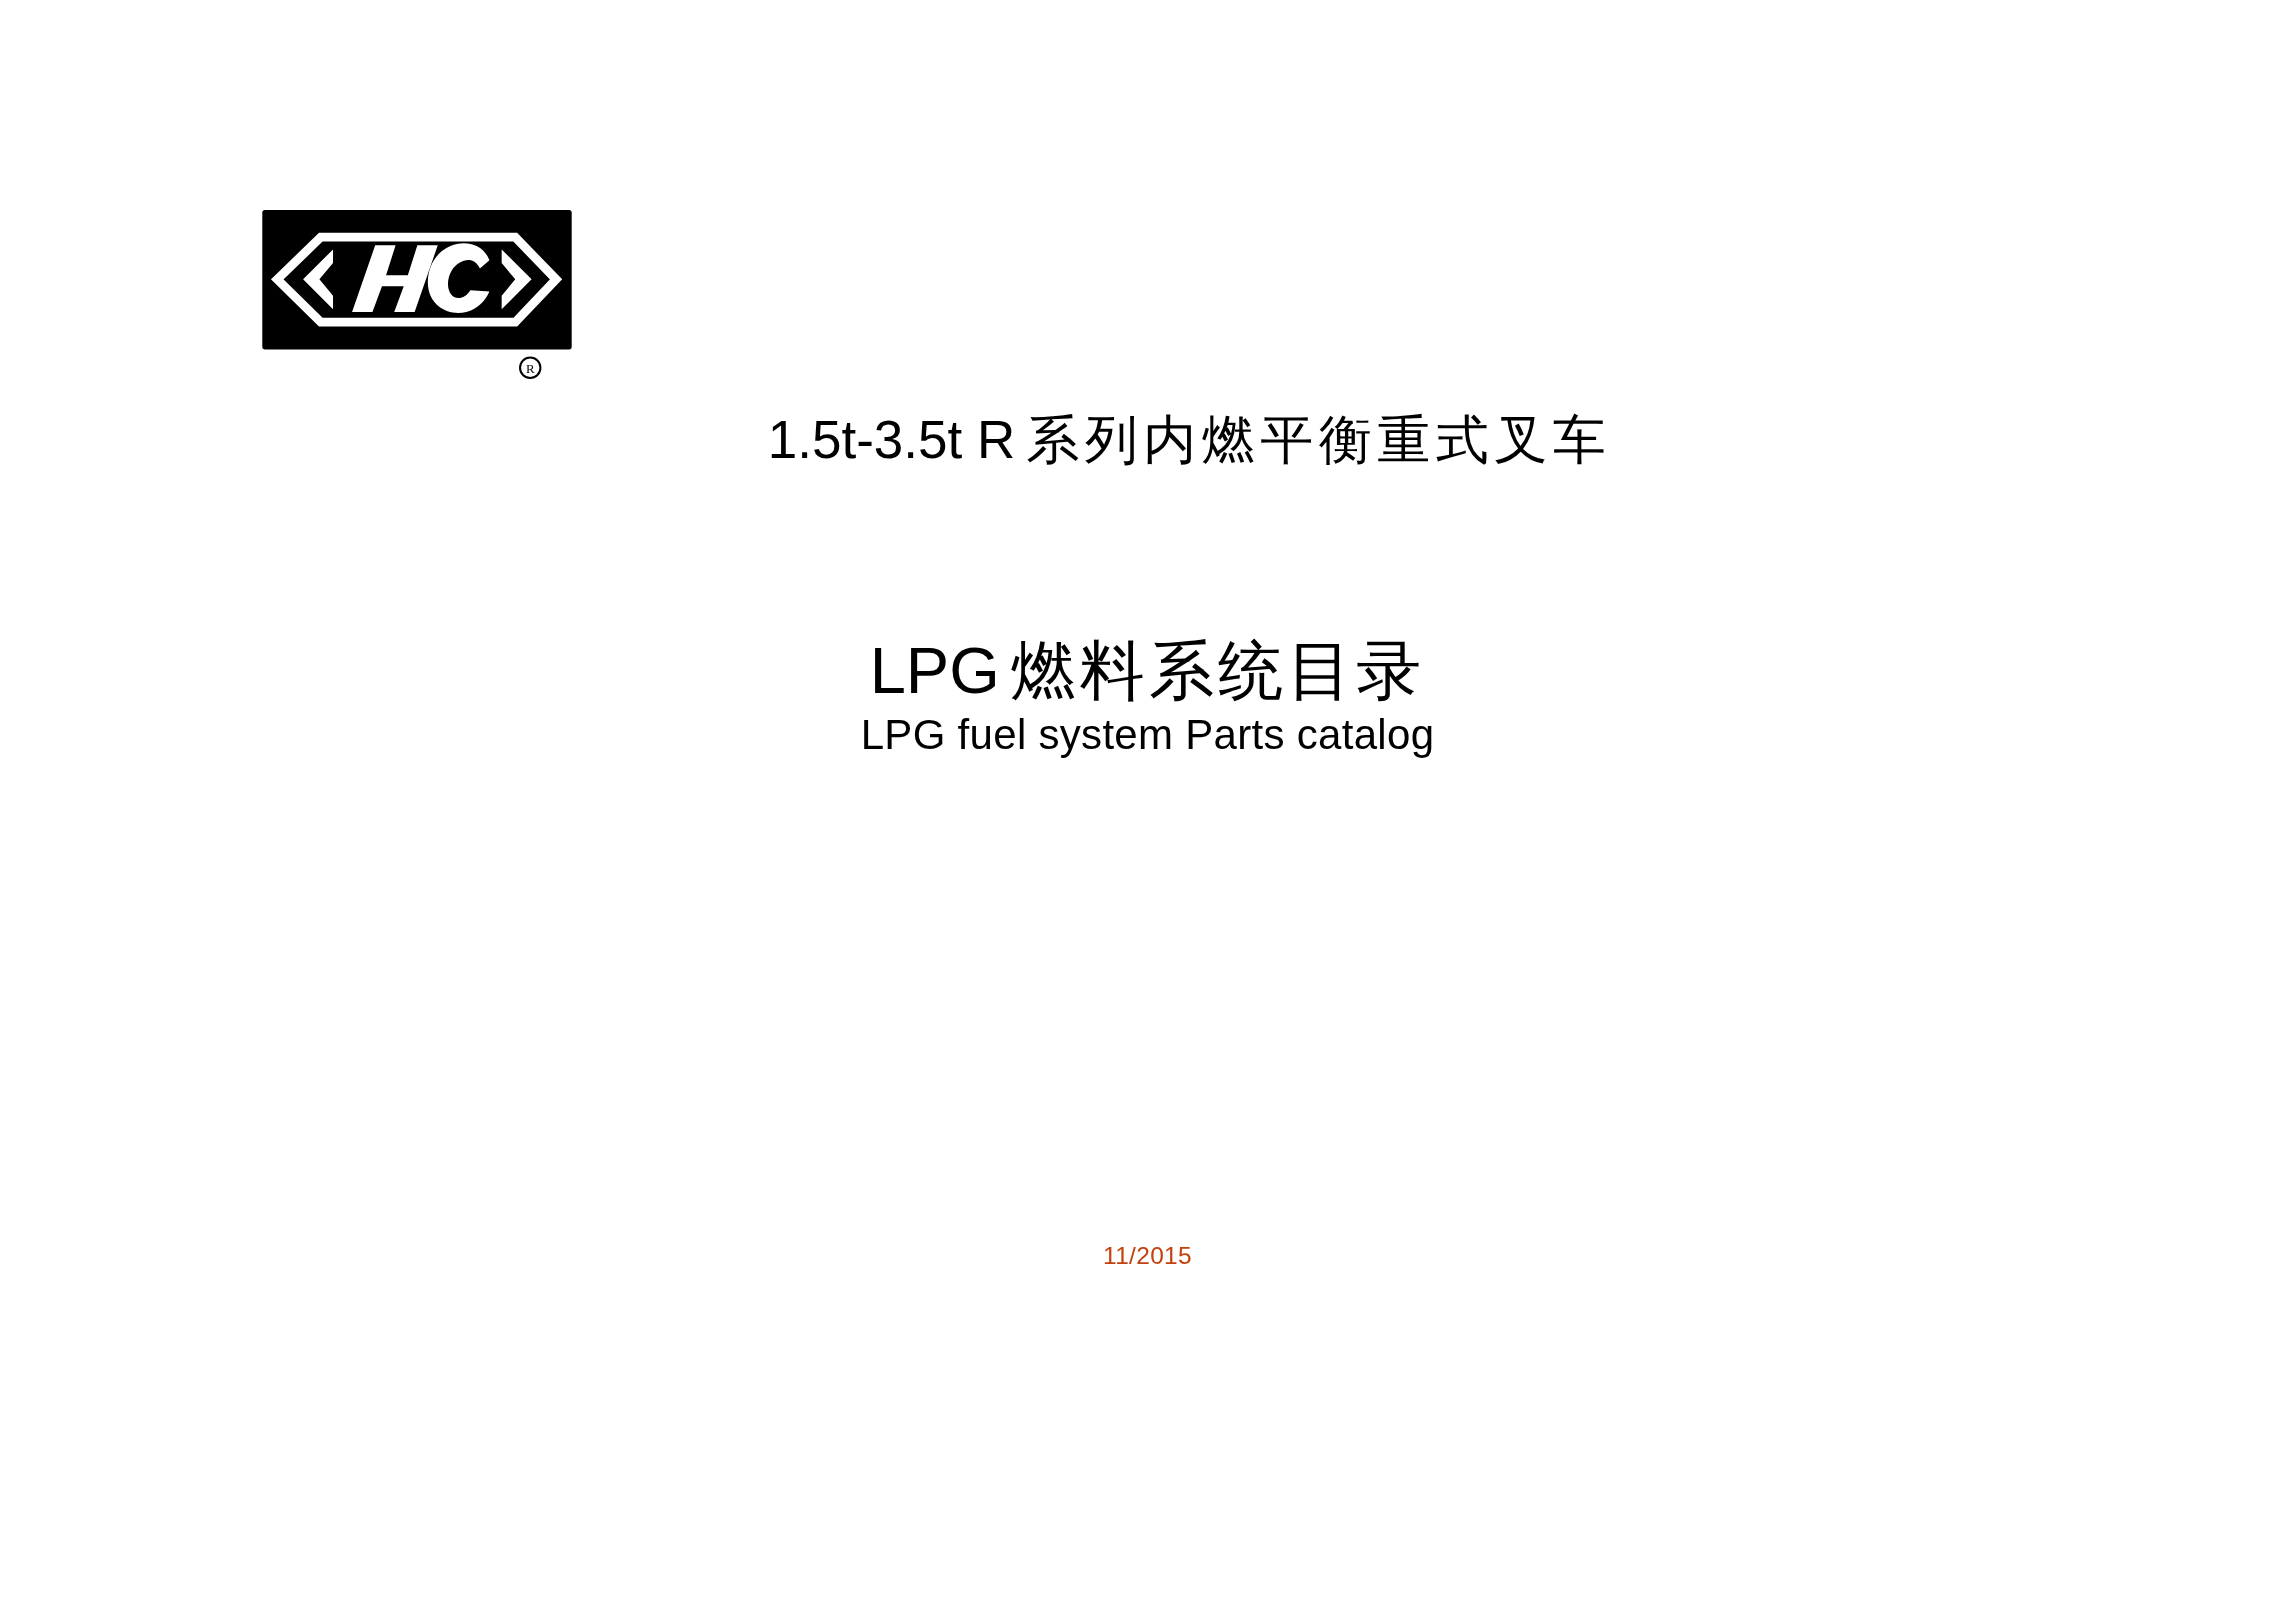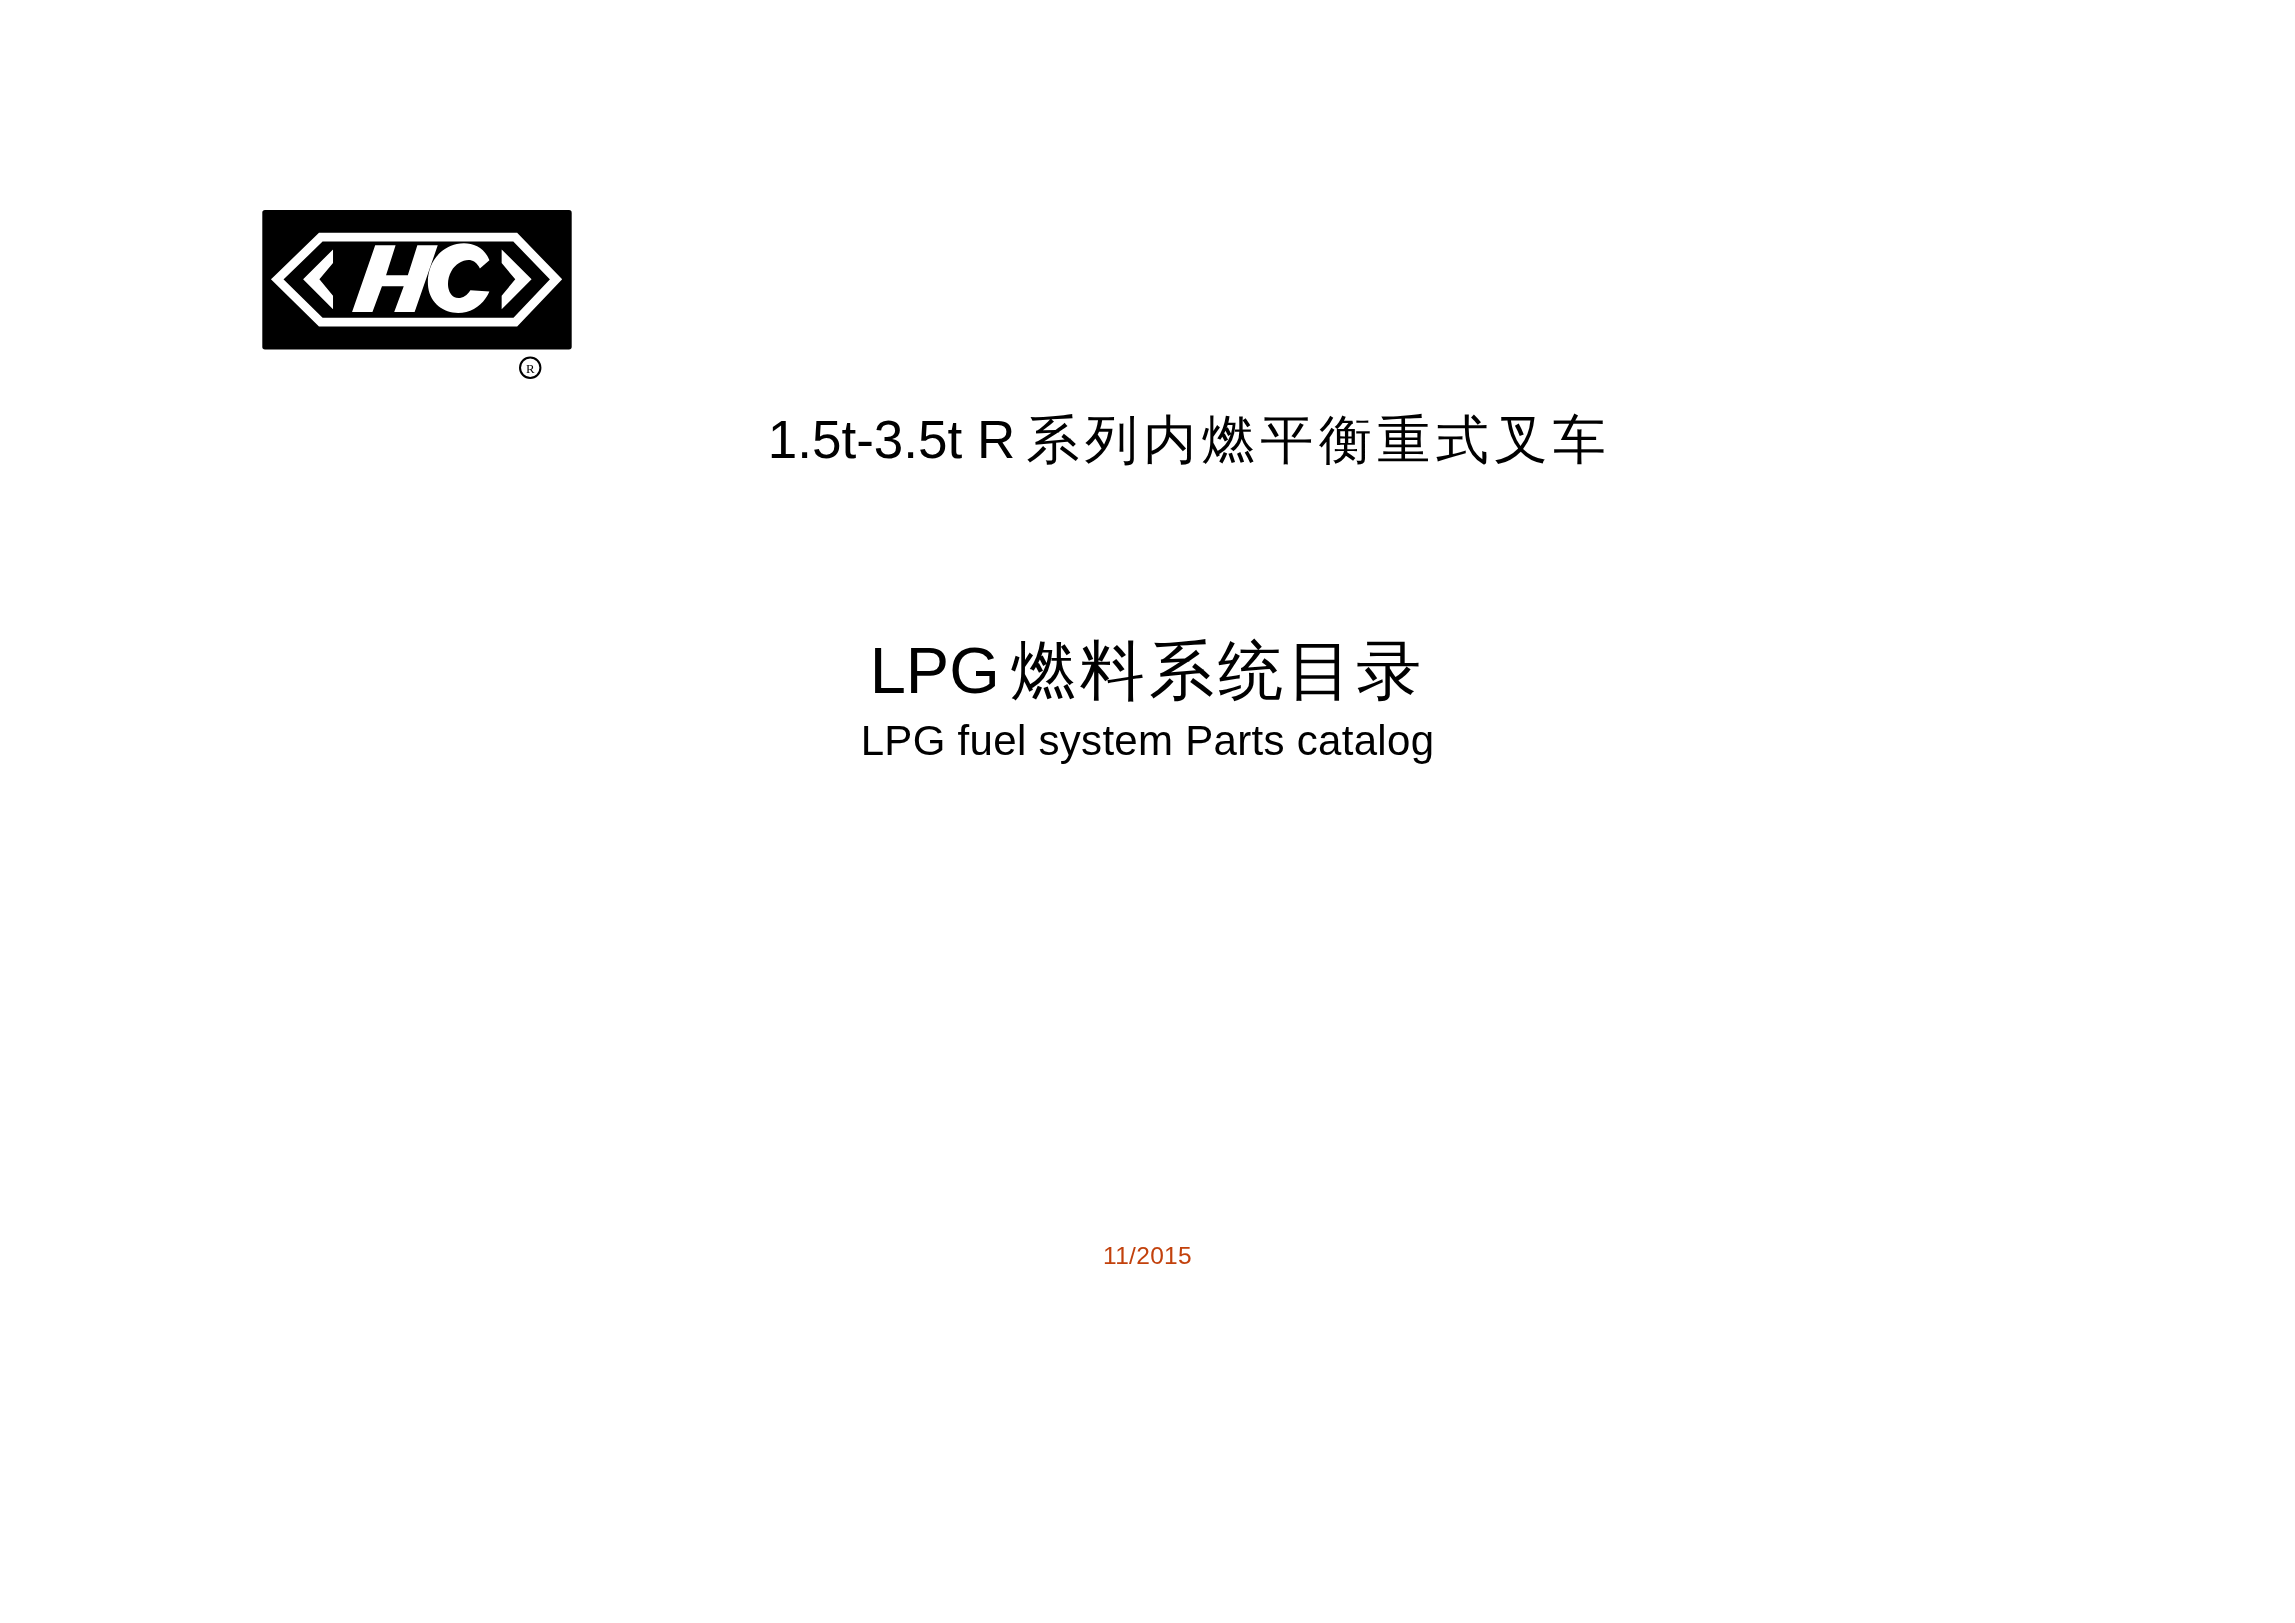--- a/index.html
+++ b/index.html
@@ -83,21 +83,21 @@
     letter-spacing: 0px;
   }
   .title-cn-doc .han {
     letter-spacing: 4.1px;
     margin-left: 11px;
     text-align: center;
   }
   .title-en-doc {
     font-size: 42px;
     line-height: 1.2;
-    margin-top: 7px;
+    margin-top: 1px;
     letter-spacing: 0.3px;
     white-space: nowrap;
   }
 
   
   .date-area {
     position: absolute;
     left: 0;
     top: 1242px;
     width: 100%;

